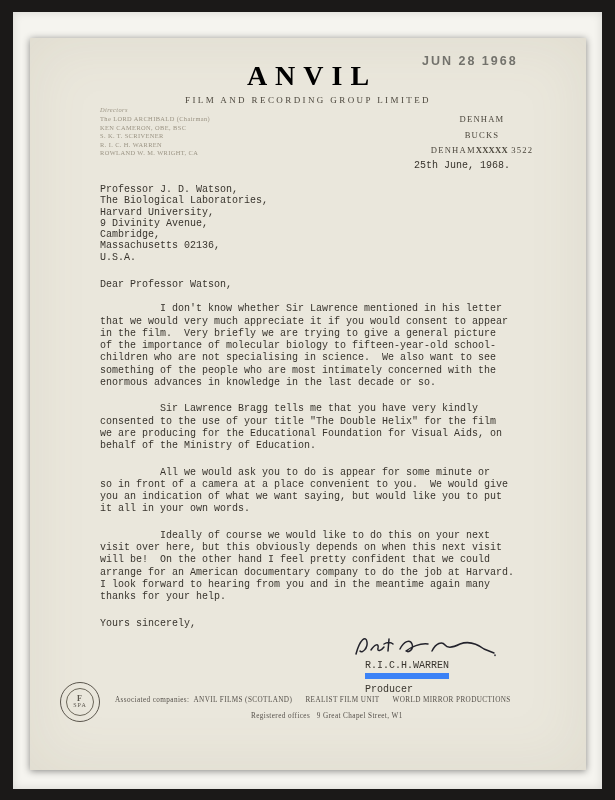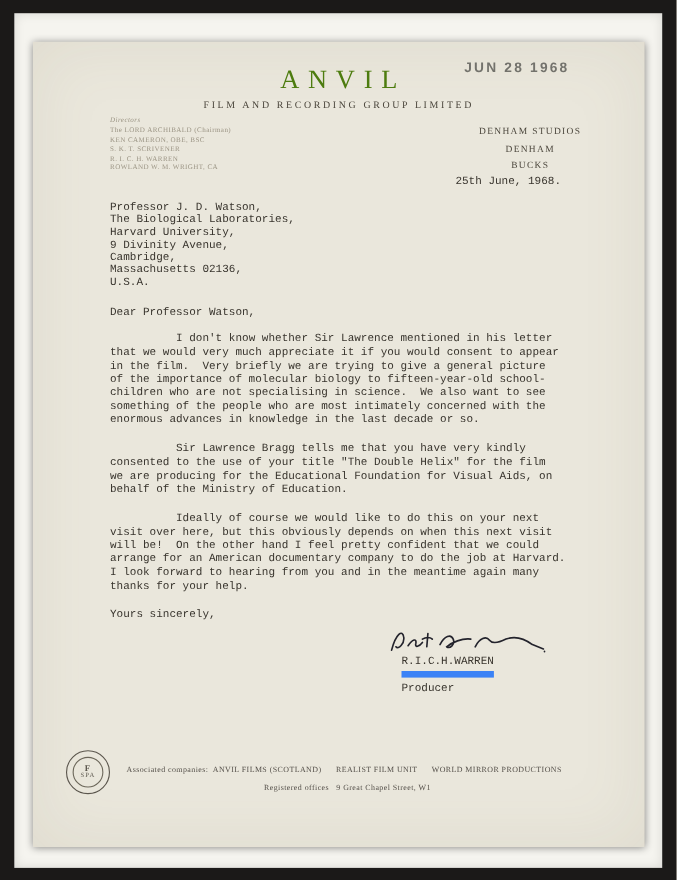--- a/index.html
+++ b/index.html
@@ -21,21 +21,21 @@
   }
   
   .date-stamp {
     position:absolute; top:16px; left:392px;
     font-family:"Liberation Sans", sans-serif;
     font-size:12.5px; font-weight:bold; letter-spacing:2px;
     color:#5f5f5a; opacity:0.85;
   }
   .letterhead { position:absolute; top:22px; left:0; right:0; text-align:center; }
   .company-name {
-    font-size:24px; letter-spacing:8px; color:#4d7c0f; padding-left:8px;
+    font-size:28px; letter-spacing:8px; color:#000000; padding-left:8px;font-weight:bold;
   }
   .company-subtitle {
     margin-top:3px; font-size:9px; letter-spacing:2.4px; color:#4c473d;
   }
   .directors {
     position:absolute; top:68px; left:70px;
     font-size:6.4px; line-height:8.4px; color:#9b9484; letter-spacing:0.4px;
   }
   .directors .dir-title { font-style:italic; margin-bottom:1px; }
   .studio-address {
@@ -78,21 +78,21 @@
     width:28px; height:28px; border:0.8px solid #6b6659; border-radius:50%;
     display:flex; flex-direction:column; align-items:center; justify-content:center;
     font-size:6px; line-height:7px; letter-spacing:1px;
   }
   .seal-f { font-size:8px; font-weight:bold; }
   .footer-line1 {
     position:absolute; left:85px; top:14px;
     font-size:7.2px; letter-spacing:0.4px; color:#55504a; white-space:pre;
   }
   .footer-line2 {
-    position:absolute; left:210px; top:30px;
+    position:absolute; left:221px; top:30px;
     font-size:7.2px; letter-spacing:0.4px; color:#55504a; white-space:pre;
   }
 </style>
 </head>
 <body>
 
 <div class="mat">
   <div class="paper">
 
     <div class="date-stamp">JUN 28 1968</div>
@@ -105,23 +105,23 @@
     <div class="directors">
       <div class="dir-title">Directors</div>
       <div>The LORD ARCHIBALD (Chairman)</div>
       <div>KEN CAMERON, OBE, BSC</div>
       <div>S. K. T. SCRIVENER</div>
       <div>R. I. C. H. WARREN</div>
       <div>ROWLAND W. M. WRIGHT, CA</div>
     </div>
 
     <div class="studio-address">
-      <div>DENHAM STUDIOS</div>
       <div>DENHAM</div>
       <div>BUCKS</div>
+      <div class="phone-line"><span>DENHAM</span><span class="struck">XXXXX</span><span> 3522</span></div>
     </div>
 
     <div class="letter-date tw">25th June, 1968.</div>
 
     <div class="recipient tw">Professor J. D. Watson,
 The Biological Laboratories,
 Harvard University,
 9 Divinity Avenue,
 Cambridge,
 Massachusetts 02136,
@@ -133,20 +133,24 @@
 that we would very much appreciate it if you would consent to appear
 in the film.  Very briefly we are trying to give a general picture
 of the importance of molecular biology to fifteen-year-old school-
 children who are not specialising in science.  We also want to see
 something of the people who are most intimately concerned with the
 enormous advances in knowledge in the last decade or so.</div>
       <div class="para">          Sir Lawrence Bragg tells me that you have very kindly
 consented to the use of your title "The Double Helix" for the film
 we are producing for the Educational Foundation for Visual Aids, on
 behalf of the Ministry of Education.</div>
+      <div class="para">          All we would ask you to do is appear for some minute or
+so in front of a camera at a place convenient to you.  We would give
+you an indication of what we want saying, but would like you to put
+it all in your own words.</div>
       <div class="para">          Ideally of course we would like to do this on your next
 visit over here, but this obviously depends on when this next visit
 will be!  On the other hand I feel pretty confident that we could
 arrange for an American documentary company to do the job at Harvard.
 I look forward to hearing from you and in the meantime again many
 thanks for your help.</div>
       <div class="closing">Yours sincerely,</div>
       <div class="signature-wrap">
         <svg width="150" height="32" viewBox="0 0 150 32">
           <path d="M8,24 C12,9 18,5 19,12 C20,18 14,24 12,21 M23,20 C27,14 31,13 30,18 C29,22 33,21 36,17 M41,9 L40,21 M36,14 C39,12 43,12 45,14 M52,19 C56,11 62,9 64,14 C66,19 61,23 58,21 C63,17 72,13 80,14 M84,21 C88,13 94,11 97,15 C100,19 106,17 112,14 C120,11 128,13 136,19 L146,23 M147,25 L147,25.5" stroke="#23232c" stroke-width="1.5" fill="none" stroke-linecap="round" stroke-linejoin="round"></path>

